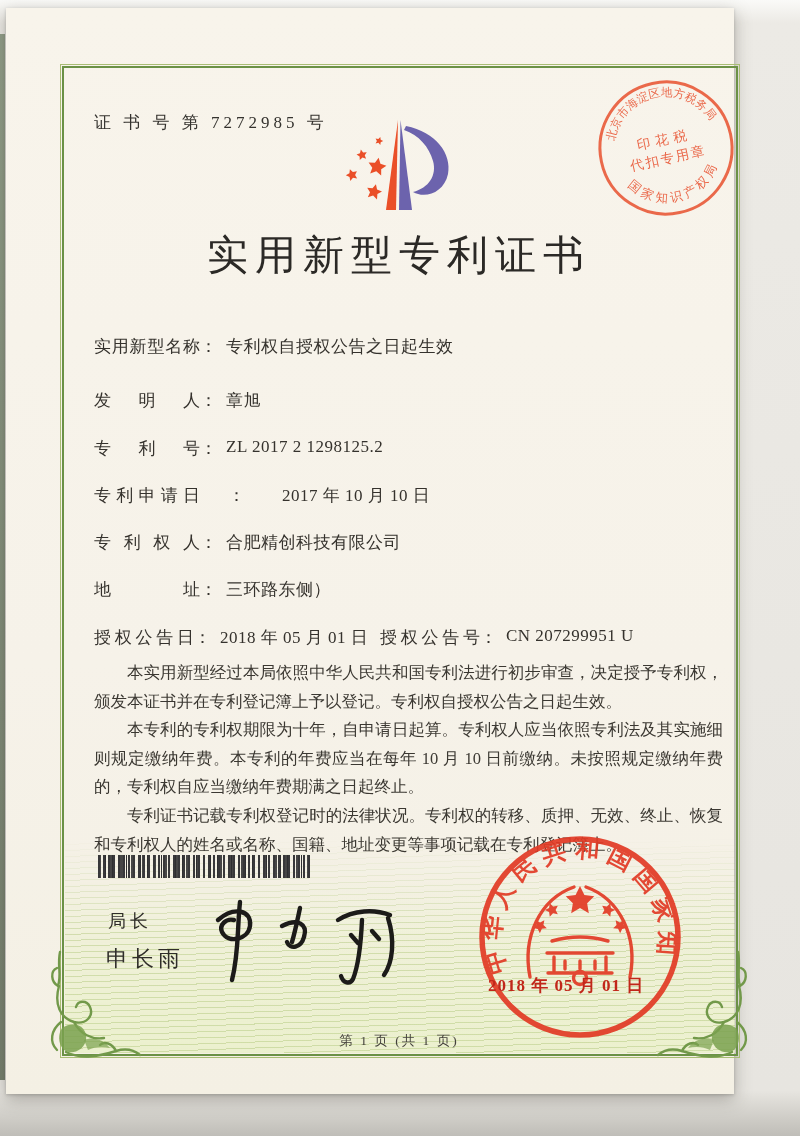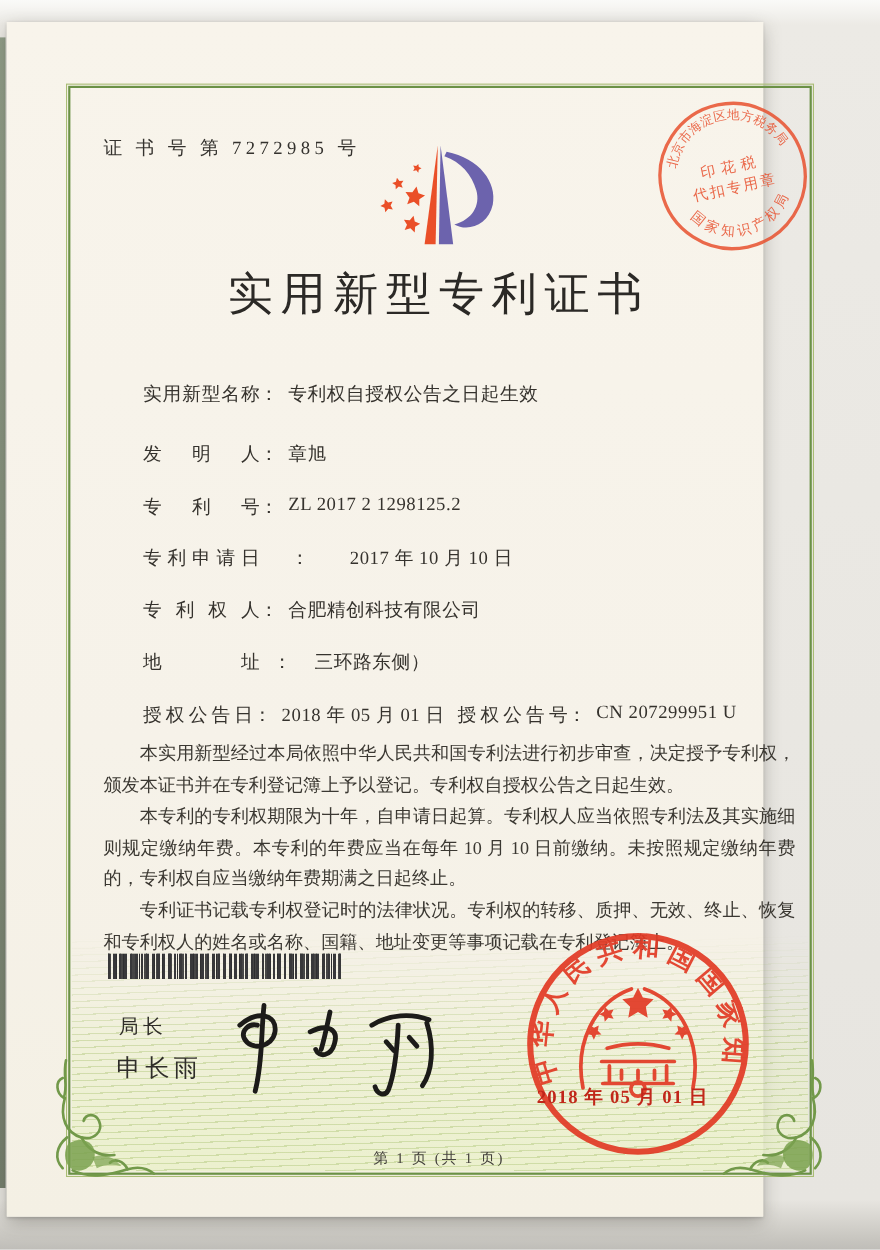--- a/index.html
+++ b/index.html
@@ -3,36 +3,36 @@
 <meta charset="utf-8">
 <style>
   html,body{margin:0;padding:0;}
   body{
     width:800px;height:1136px;position:relative;overflow:hidden;
     background:linear-gradient(180deg,#fafaf8 0%,#eceae5 2%,#e7e5e0 96%,#c9c7c1 99%,#bfbdb8 100%);
     font-family:"Liberation Serif","DejaVu Serif",serif;
   }
   .photo-edge-left{position:absolute;left:0;top:34px;width:5px;height:1046px;
     background:linear-gradient(180deg,#73856a,#4f5d47);opacity:.75;z-index:0;}
-  .paper{position:absolute;left:6px;top:20px;width:688px;height:1086px;z-index:1;
+  .paper{position:absolute;left:6px;top:8px;width:688px;height:1086px;z-index:1;
     background:linear-gradient(180deg,#f8f4eb 0%,#f6f2e9 60%,#f4f0e4 100%);
-    box-shadow:0 5px 16px rgba(60,58,50,.35),0 1px 3px rgba(0,0,0,.18);}
+    box-shadow:0 5px 16px rgba(60,58,50,.35),0 1px 3px rgba(0,0,0,.18);padding-left:40px;}
   .frame{position:absolute;left:54px;top:56px;width:678px;height:992px;border:1px solid #a9bd74;}
   .frame::before{content:"";position:absolute;inset:1px;border:2px solid #6b9146;}
   .guilloche{position:absolute;left:4px;right:4px;bottom:4px;height:215px;
     background:
       repeating-linear-gradient(178deg, rgba(160,188,100,.38) 0 1px, rgba(255,255,255,0) 1px 6px),
       linear-gradient(180deg, rgba(236,242,206,.15), rgba(233,240,200,.8));
     -webkit-mask-image:linear-gradient(180deg,transparent 0,#000 45%);
     mask-image:linear-gradient(180deg,transparent 0,#000 45%);}
   .abs{position:absolute;}
   .cert-no{left:88px;top:103px;font-size:17px;letter-spacing:4px;color:#34322e;}
   .title{left:54px;top:220px;width:678px;text-align:center;font-size:41px;letter-spacing:7px;
     color:#2b2926;font-weight:500;}
-  .row{position:absolute;left:88px;display:flex;font-size:17px;color:#35322d;width:632px;align-items:flex-start;margin-left:36px;}
+  .row{position:absolute;left:88px;display:flex;font-size:17px;color:#35322d;width:632px;align-items:flex-start;}
   .flabel{display:inline-block;width:106px;text-align:justify;text-align-last:justify;flex:0 0 106px;}
   .fcolon{flex:0 0 auto;}
   .fvalue{padding-left:9px;letter-spacing:.5px;}
   .grant-right{position:absolute;left:286px;top:0;display:flex;font-size:17px;}
   .glabel{display:inline-block;width:100px;text-align:justify;text-align-last:justify;flex:0 0 100px;}
   .paras{position:absolute;left:88px;top:651px;width:629px;font-size:16.5px;line-height:28.6px;
     text-align:justify;color:#3b3832;}
   .paras p{margin:0;text-indent:2em;}
   .barcode{left:92px;top:847px;width:212px;height:23px;
     background:
@@ -121,21 +121,21 @@
   <div class="row" style="top:476px;gap:28px;">
     <span class="flabel">专利申请日</span>
       <span class="fcolon">：</span>
     <span class="fvalue">2017 年 10 月 10 日</span>
   </div>
   <div class="row" style="top:523px;">
     <span class="flabel">专利权人</span>
       <span class="fcolon">：</span>
     <span class="fvalue">合肥精创科技有限公司</span>
   </div>
-  <div class="row" style="top:570px;gap:12px;">
+  <div class="row" style="top:570px;">
     <span class="flabel">地址</span>
       <span class="fcolon">：</span>
     <span class="fvalue">
       <div style="line-height:24px;">三环路东侧）</div>
     </span>
   </div>
 
   <div class="row" style="top:618px;">
     <span class="glabel">授权公告日</span>
       <span class="fcolon">：</span>

